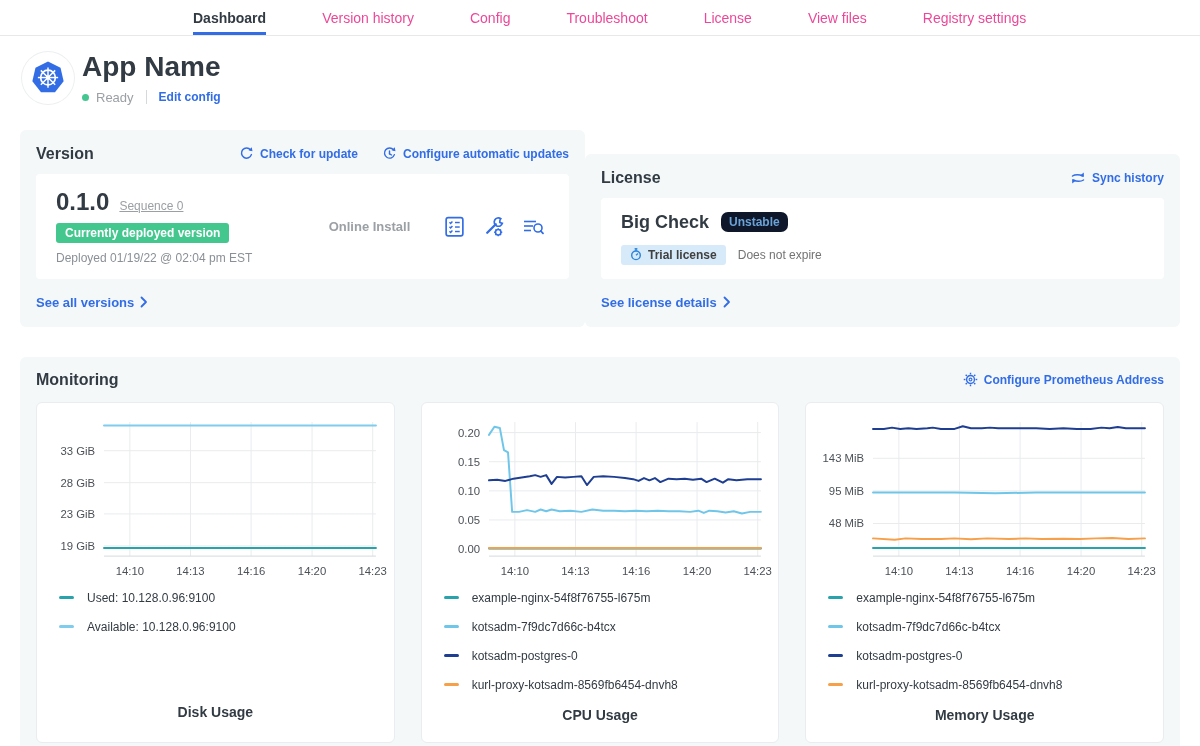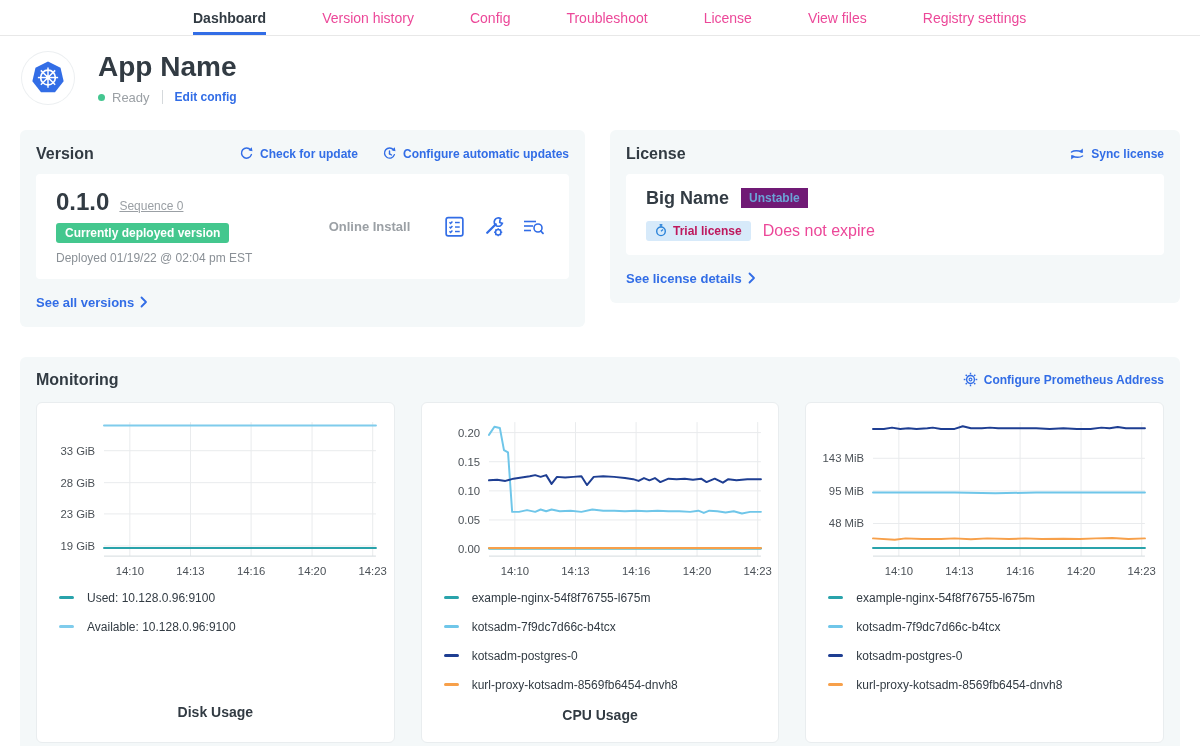--- a/index.html
+++ b/index.html
@@ -7,57 +7,57 @@
   body {
     width:1200px; height:746px; background:#fff; overflow:hidden;
     font-family:"Liberation Sans","DejaVu Sans",sans-serif; color:#323b43;
   }
   
   .nav { height:36px; border-bottom:1px solid #e8e8e8; display:flex; align-items:stretch;
          padding-left:193px; gap:56px; background:#fff; }
   .nav-tab { font-size:14px; color:#ec4899; display:flex; align-items:center; cursor:pointer; }
   .nav-tab.active { color:#323b43; font-weight:700; border-bottom:3px solid #326de6; padding-top:3px;text-align:right; }
   
-  .header { display:flex; align-items:center; gap:24px; padding:16px 0 0 22px; }
+  .header { display:flex; align-items:center; gap:8px; padding:16px 0 0 22px; }
   .app-icon-wrap { width:52px; height:52px; border-radius:50%; background:#fff;
                    box-shadow:0 0 0 1px #eceff1; display:flex; align-items:center; justify-content:center; }
   .app-title { font-size:28px; font-weight:700; margin:0; line-height:1.1; }
   .header-sub { display:flex; align-items:center; gap:12px; margin-top:7px; }
   .status { color:#9ba0a5; display:flex; gap:7px; align-items:center; font-size:13px; }
   .dot { width:7px; height:7px; border-radius:50%; background:#44c690; }
   .vdiv { width:1px; height:14px; background:#d5d9dc; }
   .link { color:#326de6; font-weight:700; font-size:12px; cursor:pointer; display:inline-flex;
           align-items:center; gap:6px; text-decoration:none; }
   .link-lg { font-size:13px; }
   
-  .cards-row { display:flex; gap:25px; margin:25px 20px 0; align-items:flex-start; }
+  .cards-row { display:flex; margin:25px 20px 0; align-items:flex-end; }
   .card { background:#f4f8f9; border-radius:6px; padding:15px 16px 16px; flex:1; }
   .card-header { display:flex; justify-content:space-between; align-items:center; }
   .card-title { font-size:16px; font-weight:700; }
   .card-actions { display:flex; gap:24px; align-items:center; }
   .inner-card { background:#fff; border-radius:4px; margin-top:11px; padding:14px 20px; }
   .version-inner { display:flex; align-items:center; justify-content:space-between; }
   .v-left { min-width:240px; }
   .v-num-row { display:flex; align-items:baseline; gap:10px; }
   .version-num { font-size:24px; font-weight:700; }
   .seq { font-size:12px; color:#9ba0a5;text-decoration:underline; }
   .badge-green { display:inline-block; background:#44c78e; color:#fff; font-size:12px; font-weight:700;
                  padding:3px 9px; border-radius:3px; margin-top:7px; }
   .deployed { font-size:12px; color:#8a9096; margin-top:8px; }
   .install-type { font-size:13px; color:#9ba0a5; font-weight:700; }
   .icon-row { display:flex; gap:16px; align-items:center; padding-right:4px; }
   .see-link { margin-top:14px; }
   
   .lic-row1 { display:flex; align-items:center; gap:12px; }
   .lic-name { font-size:18px; font-weight:700; color:#323b43; }
-  .chip-soft { background:#701a75; color:#6ba3d6; font-size:12px; font-weight:600; padding:3px 8px; border-radius:0; }
+  .chip-soft { background:#0f172a; color:#6ba3d6; font-size:12px; font-weight:600; padding:3px 8px; border-radius:7px; }
   .lic-row2 { display:flex; align-items:center; gap:12px; margin-top:12px; }
-  .chip-trial { background:#d7eafa; color:#be185d; font-weight:700; font-size:12px; padding:3px 9px;
+  .chip-trial { background:#d7eafa; color:#404040; font-weight:700; font-size:12px; padding:3px 9px;
                 border-radius:3px; display:inline-flex; gap:6px; align-items:center; }
-  .expiry { font-size:16px; color:#ec4899; }
+  .expiry { font-size:12px; color:#737373; }
   
   .monitoring { margin:30px 20px 0; background:#f4f8f9; border-radius:6px; padding:14px 16px 16px; height:398px; }
   .mon-header { display:flex; justify-content:space-between; align-items:center; }
   .charts-row { display:flex; gap:26px; margin-top:13px; }
   .chart-card { flex:1; background:#fff; border:1px solid #e9edef; border-radius:6px; height:341px;
                 display:flex; flex-direction:column; padding-top:6px; }
   svg.chart { width:100%; height:174px; flex:none; }
   svg.chart text { font-family:"Liberation Sans","DejaVu Sans",sans-serif; }
   .chart-legend { padding:8px 0 0 22px; flex:1; }
   .legend-item { display:flex; align-items:center; gap:13px; margin-bottom:15px; }
@@ -191,26 +191,26 @@
   <section class="card">
     <div class="card-header">
       <span class="card-title">License</span>
       <a class="link">
         <svg class="icon-svg" width="16" height="14" viewBox="0 0 16 14">
           <path d="M2.5 5 C5 3.2 9.5 3.2 12.5 5" fill="none" stroke="#326de6" stroke-width="1.5" stroke-linecap="round"></path>
           <polygon points="13.8,1.6 13.9,5.9 10.3,4.2" fill="#326de6"></polygon>
           <path d="M13.5 9 C11 10.8 6.5 10.8 3.5 9" fill="none" stroke="#326de6" stroke-width="1.5" stroke-linecap="round"></path>
           <polygon points="2.2,12.4 2.1,8.1 5.7,9.8" fill="#326de6"></polygon>
         </svg>
-        <span>Sync license</span>
+        <span>Sync history</span>
       </a>
     </div>
     <div class="inner-card">
       <div class="lic-row1">
-        <span class="lic-name">Big Name</span>
+        <span class="lic-name">Big Check</span>
         <span class="chip-soft">Unstable</span>
       </div>
       <div class="lic-row2">
         <span class="chip-trial">
           <svg class="icon-svg" width="12" height="13" viewBox="0 0 12 13">
             <circle cx="6" cy="7.3" r="4.3" fill="none" stroke="#2b83d9" stroke-width="1.4"></circle>
             <line x1="6" y1="0.8" x2="6" y2="3" stroke="#2b83d9" stroke-width="1.4"></line>
             <line x1="4.6" y1="0.8" x2="7.4" y2="0.8" stroke="#2b83d9" stroke-width="1.4"></line>
             <line x1="6" y1="7.3" x2="8" y2="5.6" stroke="#2b83d9" stroke-width="1.3"></line>
           </svg>
@@ -371,15 +371,16 @@
           </div>
           <div class="legend-item">
             <span class="legend-dash" style="background: rgb(30, 62, 146);"></span>
             <span class="legend-label">kotsadm-postgres-0</span>
           </div>
           <div class="legend-item">
             <span class="legend-dash" style="background: rgb(247, 160, 74);"></span>
             <span class="legend-label">kurl-proxy-kotsadm-8569fb6454-dnvh8</span>
           </div>
         </div>
+      <div class="chart-title">Memory Usage</div>
     </div>
   </div>
 </section>
 
 </body></html>

